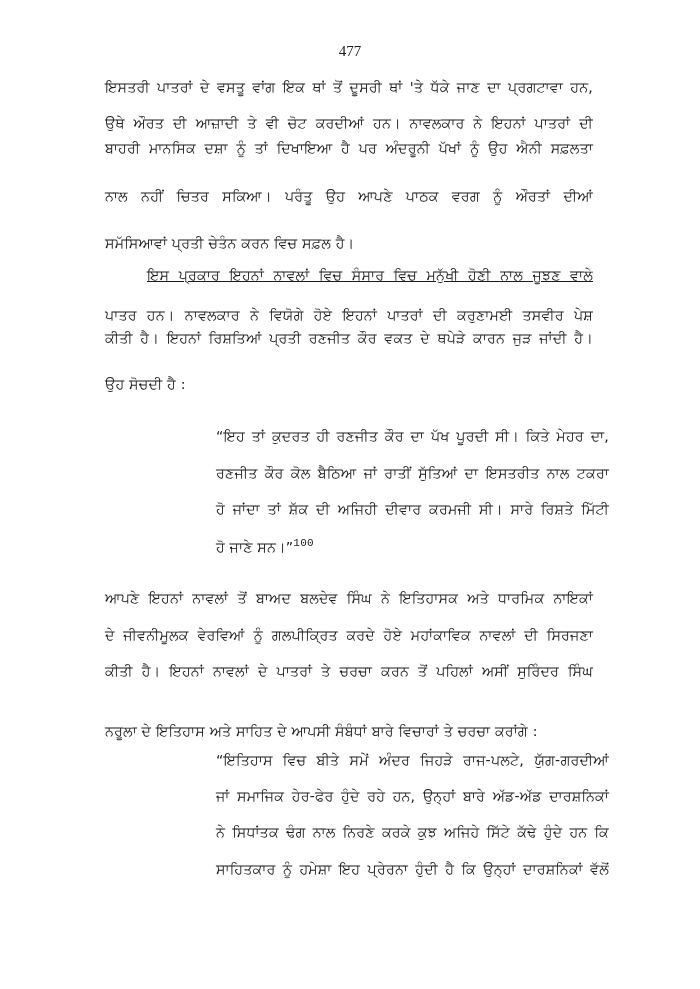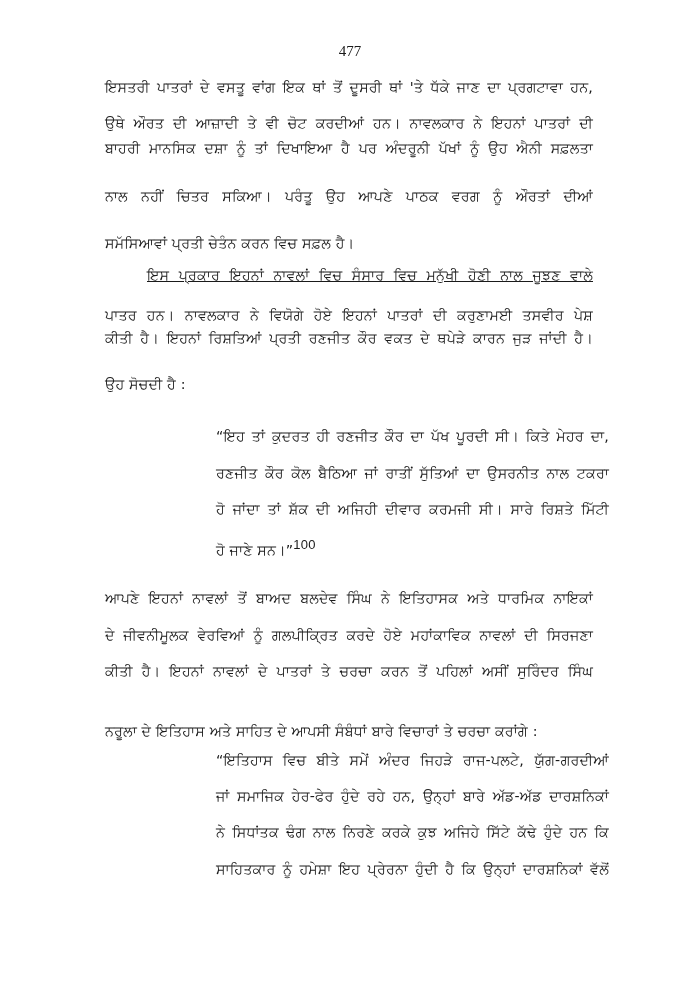--- a/index.html
+++ b/index.html
@@ -5,21 +5,21 @@
   html, body { margin: 0; padding: 0; background: #ffffff; }
   body { width: 700px; height: 989px; position: relative; overflow: hidden;
          font-family: "DejaVu Sans", sans-serif; color: #1a1a1a; }
   .page-number { position: absolute; top: 43px; left: 0; width: 700px; text-align: center;
                  font-family: "Liberation Serif", serif; font-size: 15px; }
   .line { position: absolute; left: 105px; width: 488px; font-size: 14.2px; white-space: nowrap;
           text-align-last: justify; text-align: justify; letter-spacing: 0.2px; }
   .line.last { text-align-last: left; }
   .line.indent { left: 147px; width: 446px; text-decoration: underline; }
   .q { left: 192px; width: 393px; margin-left: 24px; }
-  sup { font-family: Liberation Sans, sans-serif; font-size: 13px; vertical-align: 6px; }
+  sup { font-family: Liberation Mono, monospace; font-size: 11px; vertical-align: 6px; }
 </style>
 </head>
 <body>
 
 <div>
   <div class="page-number">477</div>
 
   <div>
     <div class="line" style="top:79px">ਇਸਤਰੀ ਪਾਤਰਾਂ ਦੇ ਵਸਤੂ ਵਾਂਗ ਇਕ ਥਾਂ ਤੋਂ ਦੂਸਰੀ ਥਾਂ 'ਤੇ ਧੱਕੇ ਜਾਣ ਦਾ ਪ੍ਰਗਟਾਵਾ ਹਨ,</div>
     <div class="line" style="top:115px">ਉਥੇ ਔਰਤ ਦੀ ਆਜ਼ਾਦੀ ਤੇ ਵੀ ਚੋਟ ਕਰਦੀਆਂ ਹਨ। ਨਾਵਲਕਾਰ ਨੇ ਇਹਨਾਂ ਪਾਤਰਾਂ ਦੀ</div>
@@ -30,21 +30,21 @@
 
   <div>
     <div class="line indent" style="top:267px">ਇਸ ਪ੍ਰਕਾਰ ਇਹਨਾਂ ਨਾਵਲਾਂ ਵਿਚ ਸੰਸਾਰ ਵਿਚ ਮਨੁੱਖੀ ਹੋਣੀ ਨਾਲ ਜੂਝਣ ਵਾਲੇ</div>
     <div class="line" style="top:307px">ਪਾਤਰ ਹਨ। ਨਾਵਲਕਾਰ ਨੇ ਵਿਯੋਗੇ ਹੋਏ ਇਹਨਾਂ ਪਾਤਰਾਂ ਦੀ ਕਰੁਣਾਮਈ ਤਸਵੀਰ ਪੇਸ਼</div>
     <div class="line" style="top:330px">ਕੀਤੀ ਹੈ। ਇਹਨਾਂ ਰਿਸ਼ਤਿਆਂ ਪ੍ਰਤੀ ਰਣਜੀਤ ਕੌਰ ਵਕਤ ਦੇ ਥਪੇੜੇ ਕਾਰਨ ਜੁੜ ਜਾਂਦੀ ਹੈ।</div>
     <div class="line last" style="top:376px">ਉਹ ਸੋਚਦੀ ਹੈ :</div>
   </div>
 
   <div>
     <div class="line q" style="top:428px">“ਇਹ ਤਾਂ ਕੁਦਰਤ ਹੀ ਰਣਜੀਤ ਕੌਰ ਦਾ ਪੱਖ ਪੂਰਦੀ ਸੀ। ਕਿਤੇ ਮੇਹਰ ਦਾ,</div>
-    <div class="line q" style="top:465px">ਰਣਜੀਤ ਕੌਰ ਕੋਲ ਬੈਠਿਆ ਜਾਂ ਰਾਤੀਂ ਸੁੱਤਿਆਂ ਦਾ ਉਸਰਨੀਤ ਨਾਲ ਟਕਰਾ</div>
+    <div class="line q" style="top:465px">ਰਣਜੀਤ ਕੌਰ ਕੋਲ ਬੈਠਿਆ ਜਾਂ ਰਾਤੀਂ ਸੁੱਤਿਆਂ ਦਾ ਇਸਤਰੀਤ ਨਾਲ ਟਕਰਾ</div>
     <div class="line q" style="top:501px">ਹੋ ਜਾਂਦਾ ਤਾਂ ਸ਼ੱਕ ਦੀ ਅਜਿਹੀ ਦੀਵਾਰ ਕਰਮਜੀ ਸੀ। ਸਾਰੇ ਰਿਸ਼ਤੇ ਮਿੱਟੀ</div>
     <div class="line q last" style="top:537px"><span>ਹੋ ਜਾਣੇ ਸਨ।”</span><sup>100</sup></div>
   </div>
 
   <div>
     <div class="line" style="top:590px">ਆਪਣੇ ਇਹਨਾਂ ਨਾਵਲਾਂ ਤੋਂ ਬਾਅਦ ਬਲਦੇਵ ਸਿੰਘ ਨੇ ਇਤਿਹਾਸਕ ਅਤੇ ਧਾਰਮਿਕ ਨਾਇਕਾਂ</div>
     <div class="line" style="top:627px">ਦੇ ਜੀਵਨੀਮੂਲਕ ਵੇਰਵਿਆਂ ਨੂੰ ਗਲਪੀਕ੍ਰਿਤ ਕਰਦੇ ਹੋਏ ਮਹਾਂਕਾਵਿਕ ਨਾਵਲਾਂ ਦੀ ਸਿਰਜਣਾ</div>
     <div class="line" style="top:663px">ਕੀਤੀ ਹੈ। ਇਹਨਾਂ ਨਾਵਲਾਂ ਦੇ ਪਾਤਰਾਂ ਤੇ ਚਰਚਾ ਕਰਨ ਤੋਂ ਪਹਿਲਾਂ ਅਸੀਂ ਸੁਰਿੰਦਰ ਸਿੰਘ</div>
     <div class="line last" style="top:723px">ਨਰੂਲਾ ਦੇ ਇਤਿਹਾਸ ਅਤੇ ਸਾਹਿਤ ਦੇ ਆਪਸੀ ਸੰਬੰਧਾਂ ਬਾਰੇ ਵਿਚਾਰਾਂ ਤੇ ਚਰਚਾ ਕਰਾਂਗੇ :</div>
   </div>

